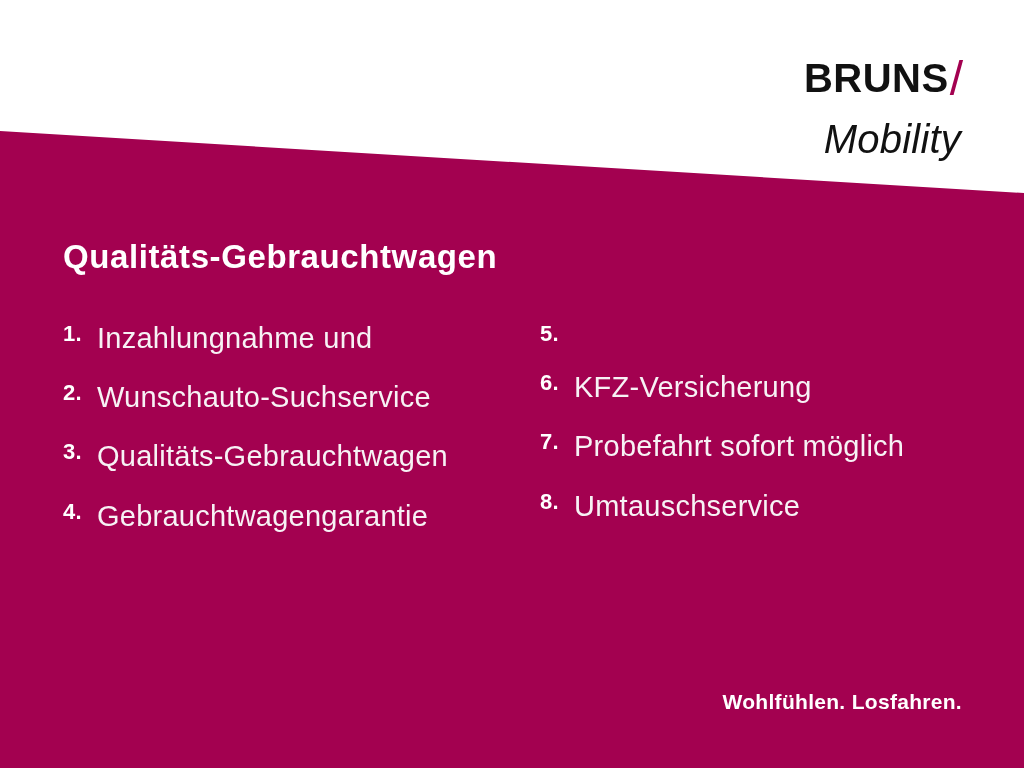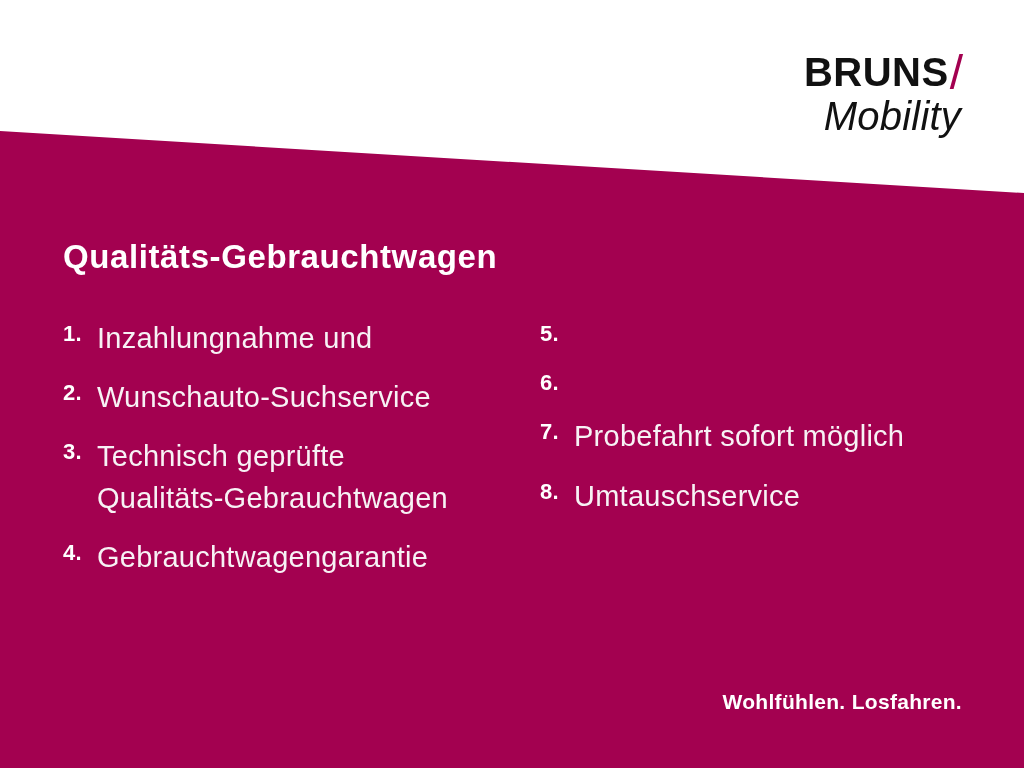--- a/index.html
+++ b/index.html
@@ -29,21 +29,21 @@
     height: 768px;
     background: #a30150;
     -webkit-clip-path: polygon(0 131px, 1024px 193px, 1024px 768px, 0 768px);
     clip-path: polygon(0 131px, 1024px 193px, 1024px 768px, 0 768px);
   }
 
   
   #logo {
     position: absolute;
     right: 62px;
-    top: 46px;
+    top: 52px;
     text-align: right;
     line-height: 1;
     user-select: none;
   }
   #logo-top {
     display: block;
     white-space: nowrap;
     font-size: 40px;
     font-weight: 700;
     letter-spacing: 0.5px;
@@ -53,21 +53,21 @@
     color: #a30150;
     font-weight: 500;
     font-size: 48px;
     letter-spacing: 0px;
     position: relative;
     top: 3px;
     left: 1px;
   }
   #logo-bottom {
     display: block;
-    margin-top: 2px;
+    margin-top: 19px;
     margin-right: 1px;
     font-size: 40px;
     font-style: italic;
     font-weight: 400;
     color: #111111;
     letter-spacing: 0.2px;
   }
 
   
   #heading {
@@ -153,21 +153,20 @@
     <div class="list-item">
       <div class="item-num">2.</div>
       <div class="item-lines">
         <div class="item-line">Wunschauto-Suchservice</div>
       </div>
     </div>
 
     <div class="list-item">
       <div class="item-num">3.</div>
       <div class="item-lines">
-        <div class="item-line">Technisch geprüfte</div>
         <div class="item-line">Qualitäts-Gebrauchtwagen</div>
       </div>
     </div>
 
     <div class="list-item">
       <div class="item-num">4.</div>
       <div class="item-lines">
         <div class="item-line">Gebrauchtwagengarantie</div>
       </div>
     </div>
@@ -178,20 +177,21 @@
 
     <div class="list-item">
       <div class="item-num">5.</div>
       <div class="item-lines">
       </div>
     </div>
 
     <div class="list-item">
       <div class="item-num">6.</div>
       <div class="item-lines">
+        <div class="item-line">KFZ-Versicherung</div>
       </div>
     </div>
 
     <div class="list-item">
       <div class="item-num">7.</div>
       <div class="item-lines">
         <div class="item-line">Probefahrt sofort möglich</div>
       </div>
     </div>
 

